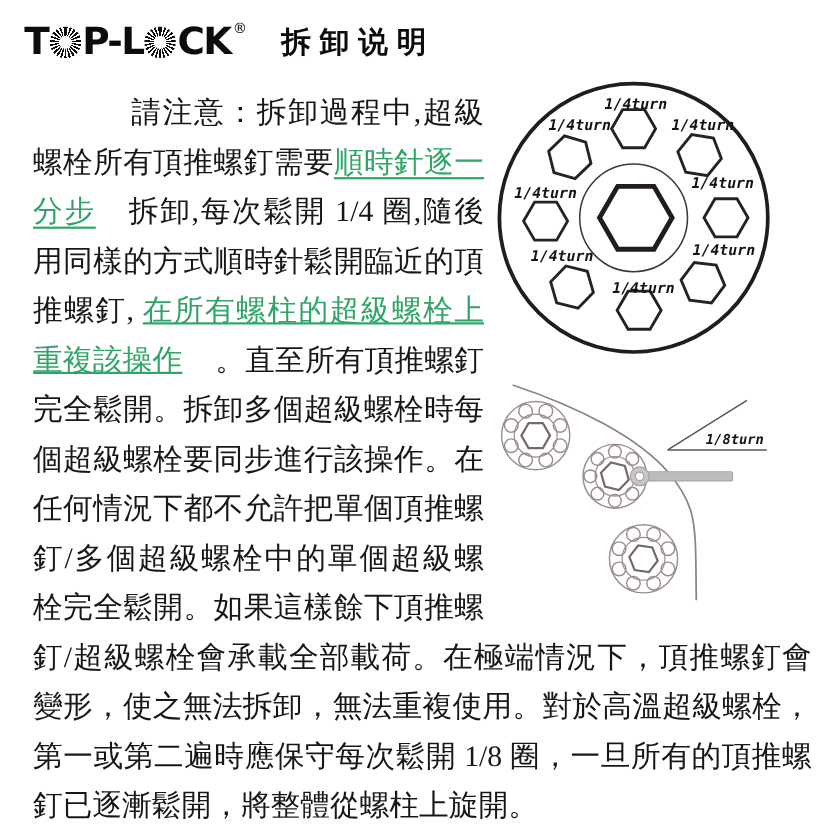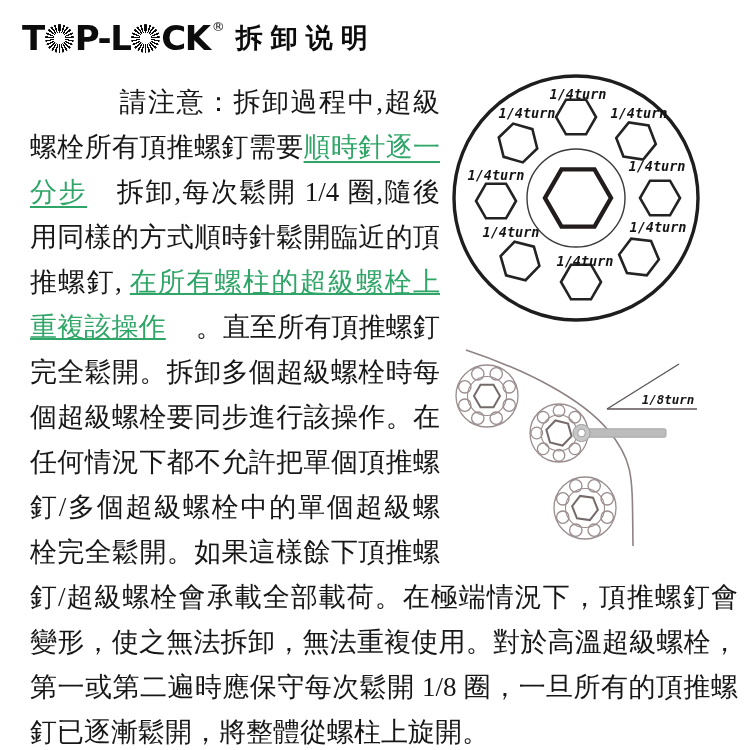--- a/index.html
+++ b/index.html
@@ -29,21 +29,21 @@
     mask: radial-gradient(circle closest-side, transparent 0 5.5px, #000 6px 14.5px, transparent 15px);
   }
   .reg {
     font-family: "DejaVu Sans", sans-serif;
     font-size: 13px; font-weight: 400; letter-spacing: 0;
     vertical-align: top; position: relative; top: -12px; left: 2px;
   }
   .page-title {
     font-family: "Liberation Sans", sans-serif;
     font-weight: 700; font-size: 27px; letter-spacing: 8px;
-    margin-left: 13px; color: #0c0c0c; white-space: nowrap;
+    margin-left: 33px; color: #0c0c0c; white-space: nowrap;
   }
 
   
   .content { padding: 24px 12px 0 30px; }
   .figures {
     float: right; width: 292px; margin: -12px 0 6px 6px;
   }
   .fig { display: block; }
   .fig + .fig { margin-top: 10px; }
 

